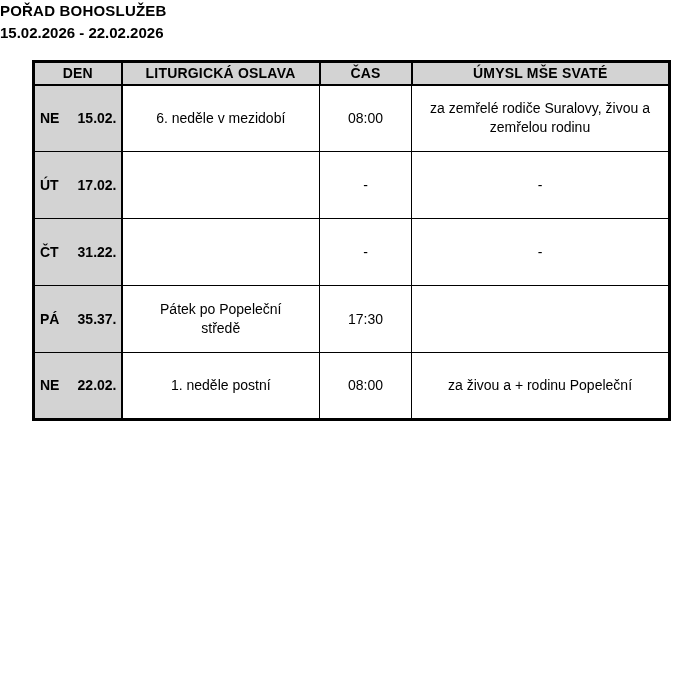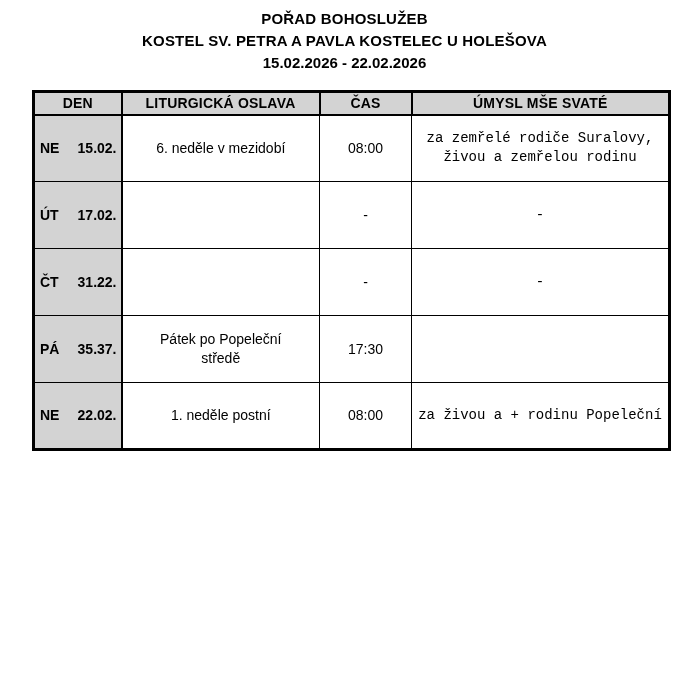--- a/index.html
+++ b/index.html
@@ -4,21 +4,21 @@
 <style>
   * { box-sizing: border-box; }
   html, body {
     margin: 0; padding: 0;
     background: #ffffff;
     width: 689px; height: 675px;
     font-family: "Liberation Sans", sans-serif;
     color: #000000;
     overflow: hidden;
   }
-  .titles { text-align: center; padding-top: 8px; }
+  .titles { }
   .title-line {
     font-size: 15px; font-weight: bold; line-height: 22px;
     letter-spacing: 0.2px;
   }
   .date-line { font-size: 15px; font-weight: bold; line-height: 22px; }
 
   table.schedule {
     border-collapse: collapse;
     table-layout: fixed;
     width: 636px;
@@ -54,28 +54,27 @@
     font-weight: bold;
     border-right: 2px solid #000;
   }
   .day-wrap {
     display: flex;
     justify-content: space-between;
     align-items: center;
     padding: 0 4px 0 5px;
   }
   td.col-celebration .cell-pad { padding: 0 28px; }
-  td.col-intention .cell-pad { padding: 0 2px; font-family: Liberation Mono, monospace; }
+  td.col-intention .cell-pad { padding: 0 2px; }
 </style>
 </head>
 <body>
 
 <div class="titles">
   <div class="title-line">POŘAD BOHOSLUŽEB</div>
-  <div class="title-line">KOSTEL SV. PETRA A PAVLA KOSTELEC U HOLEŠOVA</div>
   <div class="date-line">15.02.2026 - 22.02.2026</div>
 </div>
 
 <table class="schedule">
   <colgroup>
     <col class="c-day">
       <col class="c-celebration">
       <col class="c-time">
       <col class="c-intention">
   </colgroup>

